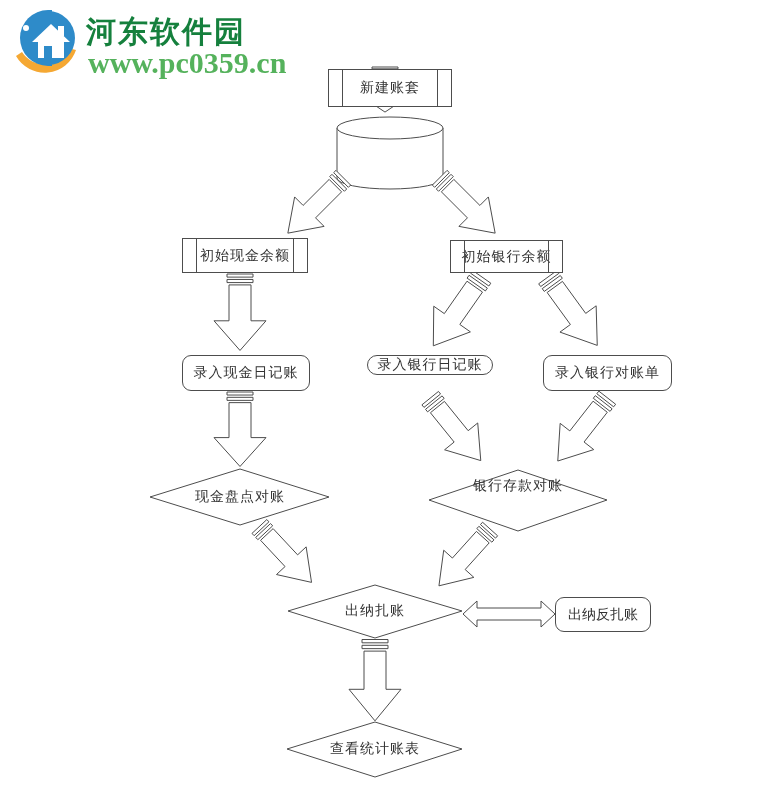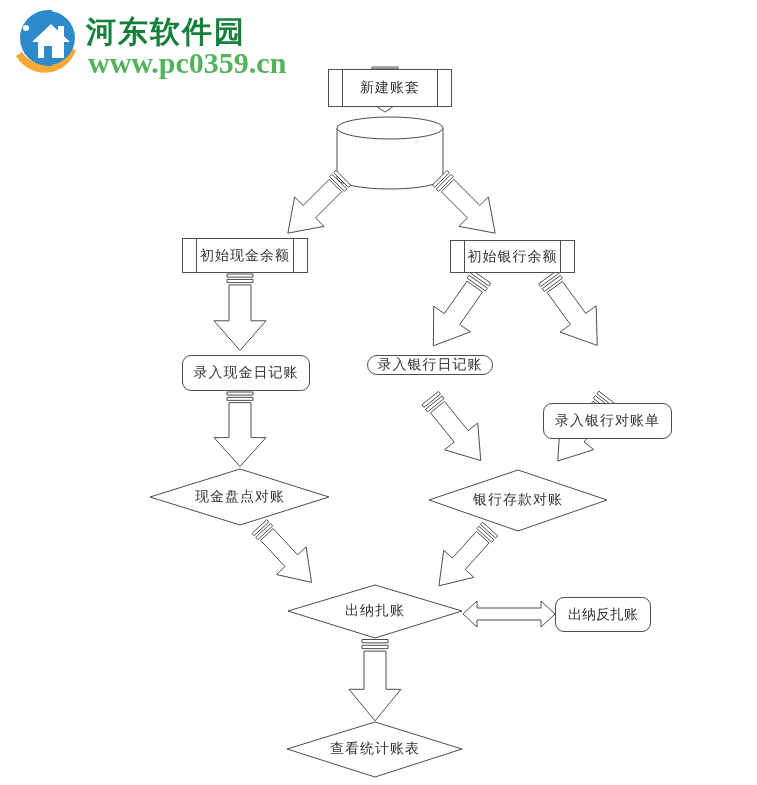--- a/index.html
+++ b/index.html
@@ -112,39 +112,39 @@
   </svg>
 
   <div class="node predef" style="left:328px;top:30px;width:124px;height:38px;margin-top:39px;">
     <span>新建账套</span>
   </div>
 
   <div class="node predef" style="left:182px;top:238px;width:126px;height:35px;text-align:center;">
     <span>初始现金余额</span>
   </div>
 
-  <div class="node predef" style="left:450px;top:240px;width:125px;height:33px;">
+  <div class="node predef" style="left:450px;top:240px;width:113px;height:33px;">
     <span>初始银行余额</span>
   </div>
 
   <div class="node rounded" style="left:182px;top:355px;width:128px;height:36px;">
     <span>录入现金日记账</span>
   </div>
 
   <div class="node rounded" style="left:367px;top:355px;width:126px;height:20px;border-radius:10px;">
     <span>录入银行日记账</span>
   </div>
 
-  <div class="node rounded" style="left:543px;top:355px;width:129px;height:36px;margin-top:48px;">
+  <div class="node rounded" style="left:543px;top:355px;width:129px;height:36px;">
     <span>录入银行对账单</span>
   </div>
 
   <div class="node rounded" style="left:555px;top:597px;width:96px;height:35px;letter-spacing:0;">
     <span>出纳反扎账</span>
   </div>
 
 
   <div class="labelonly" style="left:155px;top:486px;width:170px;height:22px;">现金盘点对账</div>
-  <div class="labelonly" style="left:433px;top:489px;width:170px;height:22px;">银行存款对账</div>
+  <div class="labelonly" style="left:433px;top:475px;width:170px;height:22px;">银行存款对账</div>
   <div class="labelonly" style="left:290px;top:600px;width:170px;height:22px;">出纳扎账</div>
   <div class="labelonly" style="left:290px;top:738px;width:170px;height:22px;">查看统计账表</div>
 
 </div>
 
 </body></html>

